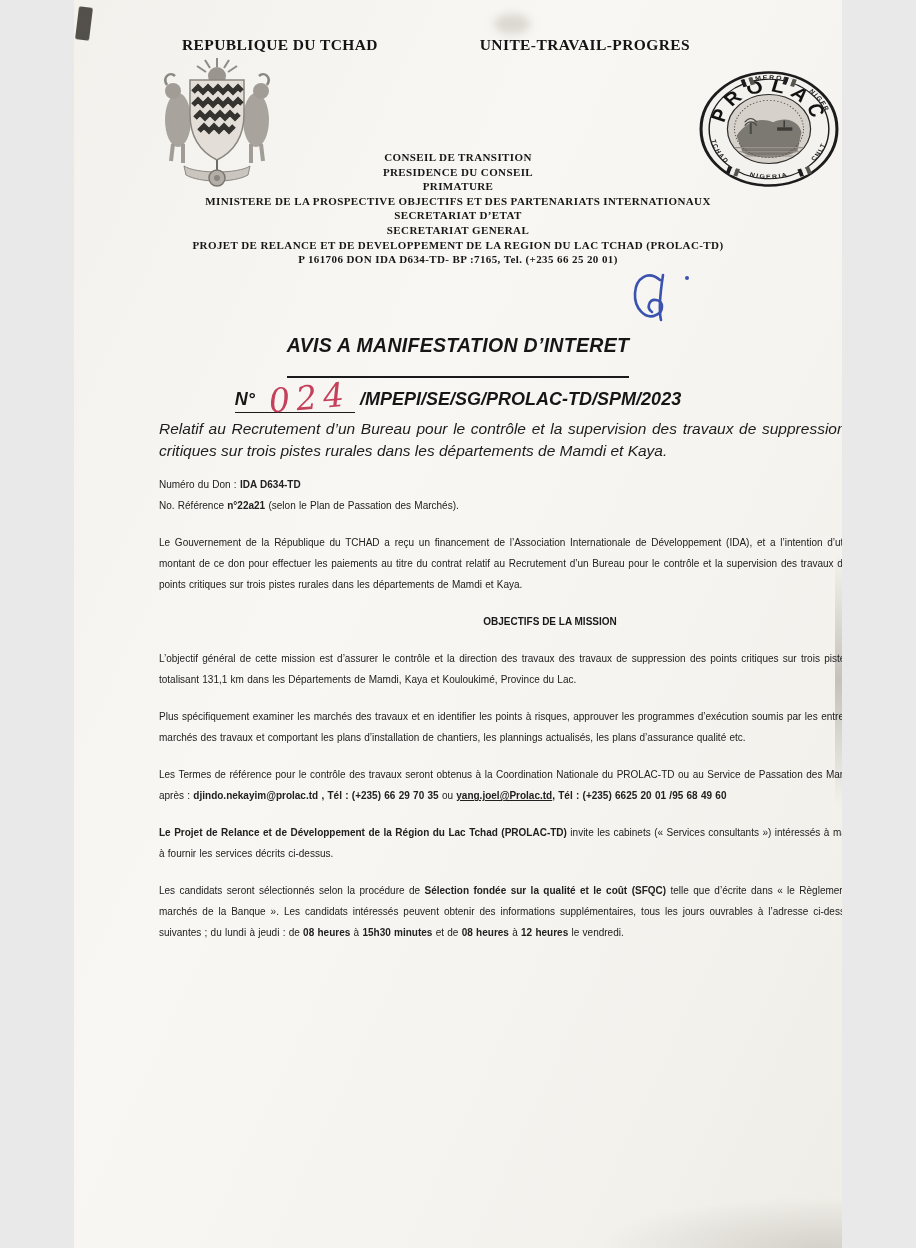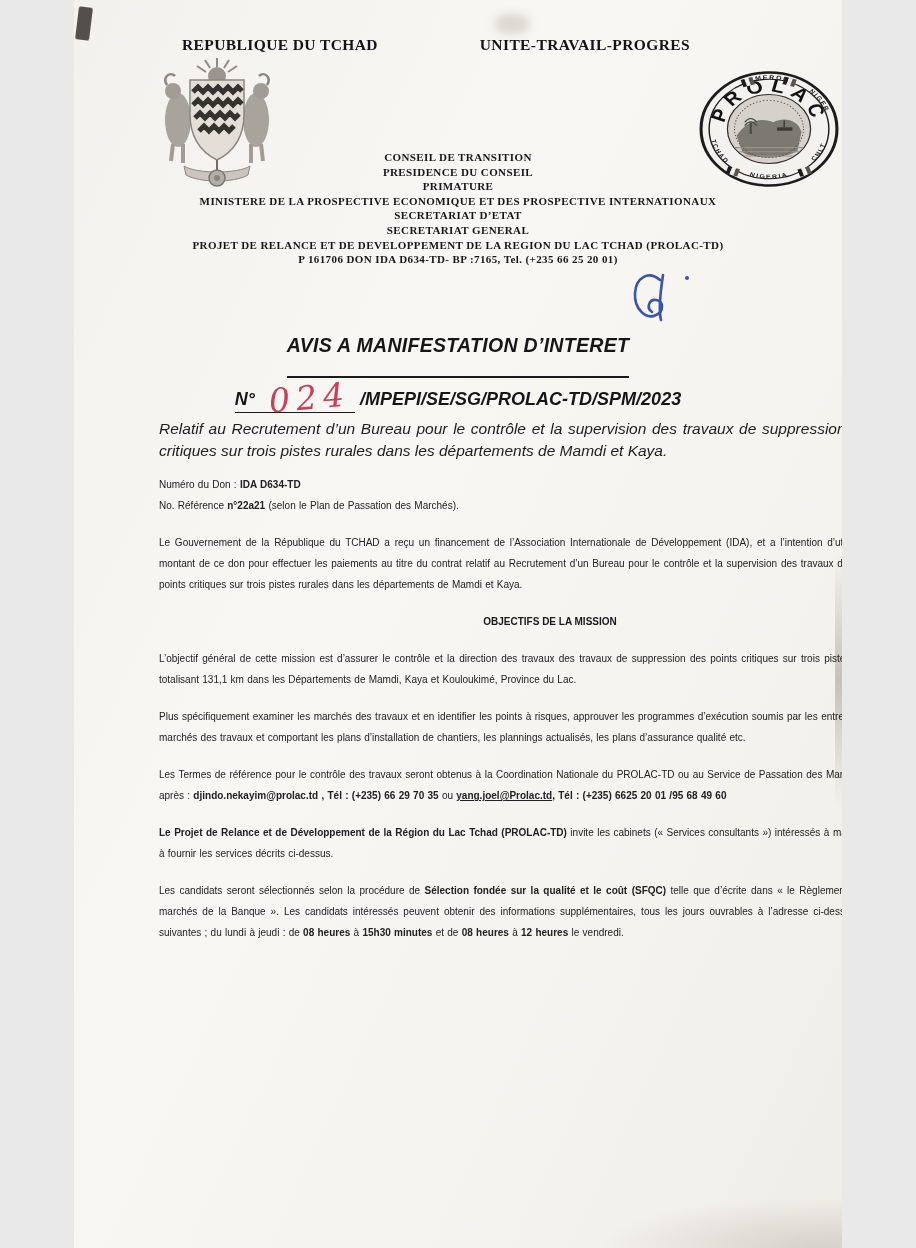--- a/index.html
+++ b/index.html
@@ -151,21 +151,21 @@
           <rect x="4" width="4" height="9" fill="#f1efeb"></rect>
           <rect x="8" width="4" height="9" fill="#57534d"></rect>
         </g>
     </g>
   </svg>
 
   <div class="org">
     <div>CONSEIL DE TRANSITION</div>
     <div>PRESIDENCE DU CONSEIL</div>
     <div>PRIMATURE</div>
-    <div>MINISTERE DE LA PROSPECTIVE ECONOMIQUE ET DES PROSPECTIVE INTERNATIONAUX</div>
+    <div>MINISTERE DE LA PROSPECTIVE OBJECTIFS ET DES PARTENARIATS INTERNATIONAUX</div>
     <div>SECRETARIAT D’ETAT</div>
     <div>SECRETARIAT GENERAL</div>
     <div>PROJET DE RELANCE ET DE DEVELOPPEMENT DE LA REGION DU LAC TCHAD (PROLAC-TD)</div>
     <div>P 161706 DON IDA D634-TD- BP :7165, Tel. (+235 66 25 20 01)</div>
   </div>
 
   <svg class="paraph" width="64" height="56" viewBox="0 0 64 56">
     <g stroke="#3b53ae" stroke-width="2.6" fill="none" stroke-linecap="round">
       <path d="M30,12 C18,2 6,10 5,25 C4,41 16,52 26,47 C34,44 34,33 26,32 C19,31 16,40 22,44"></path>
       <path d="M33,7 C31,20 28,40 31,52"></path>

